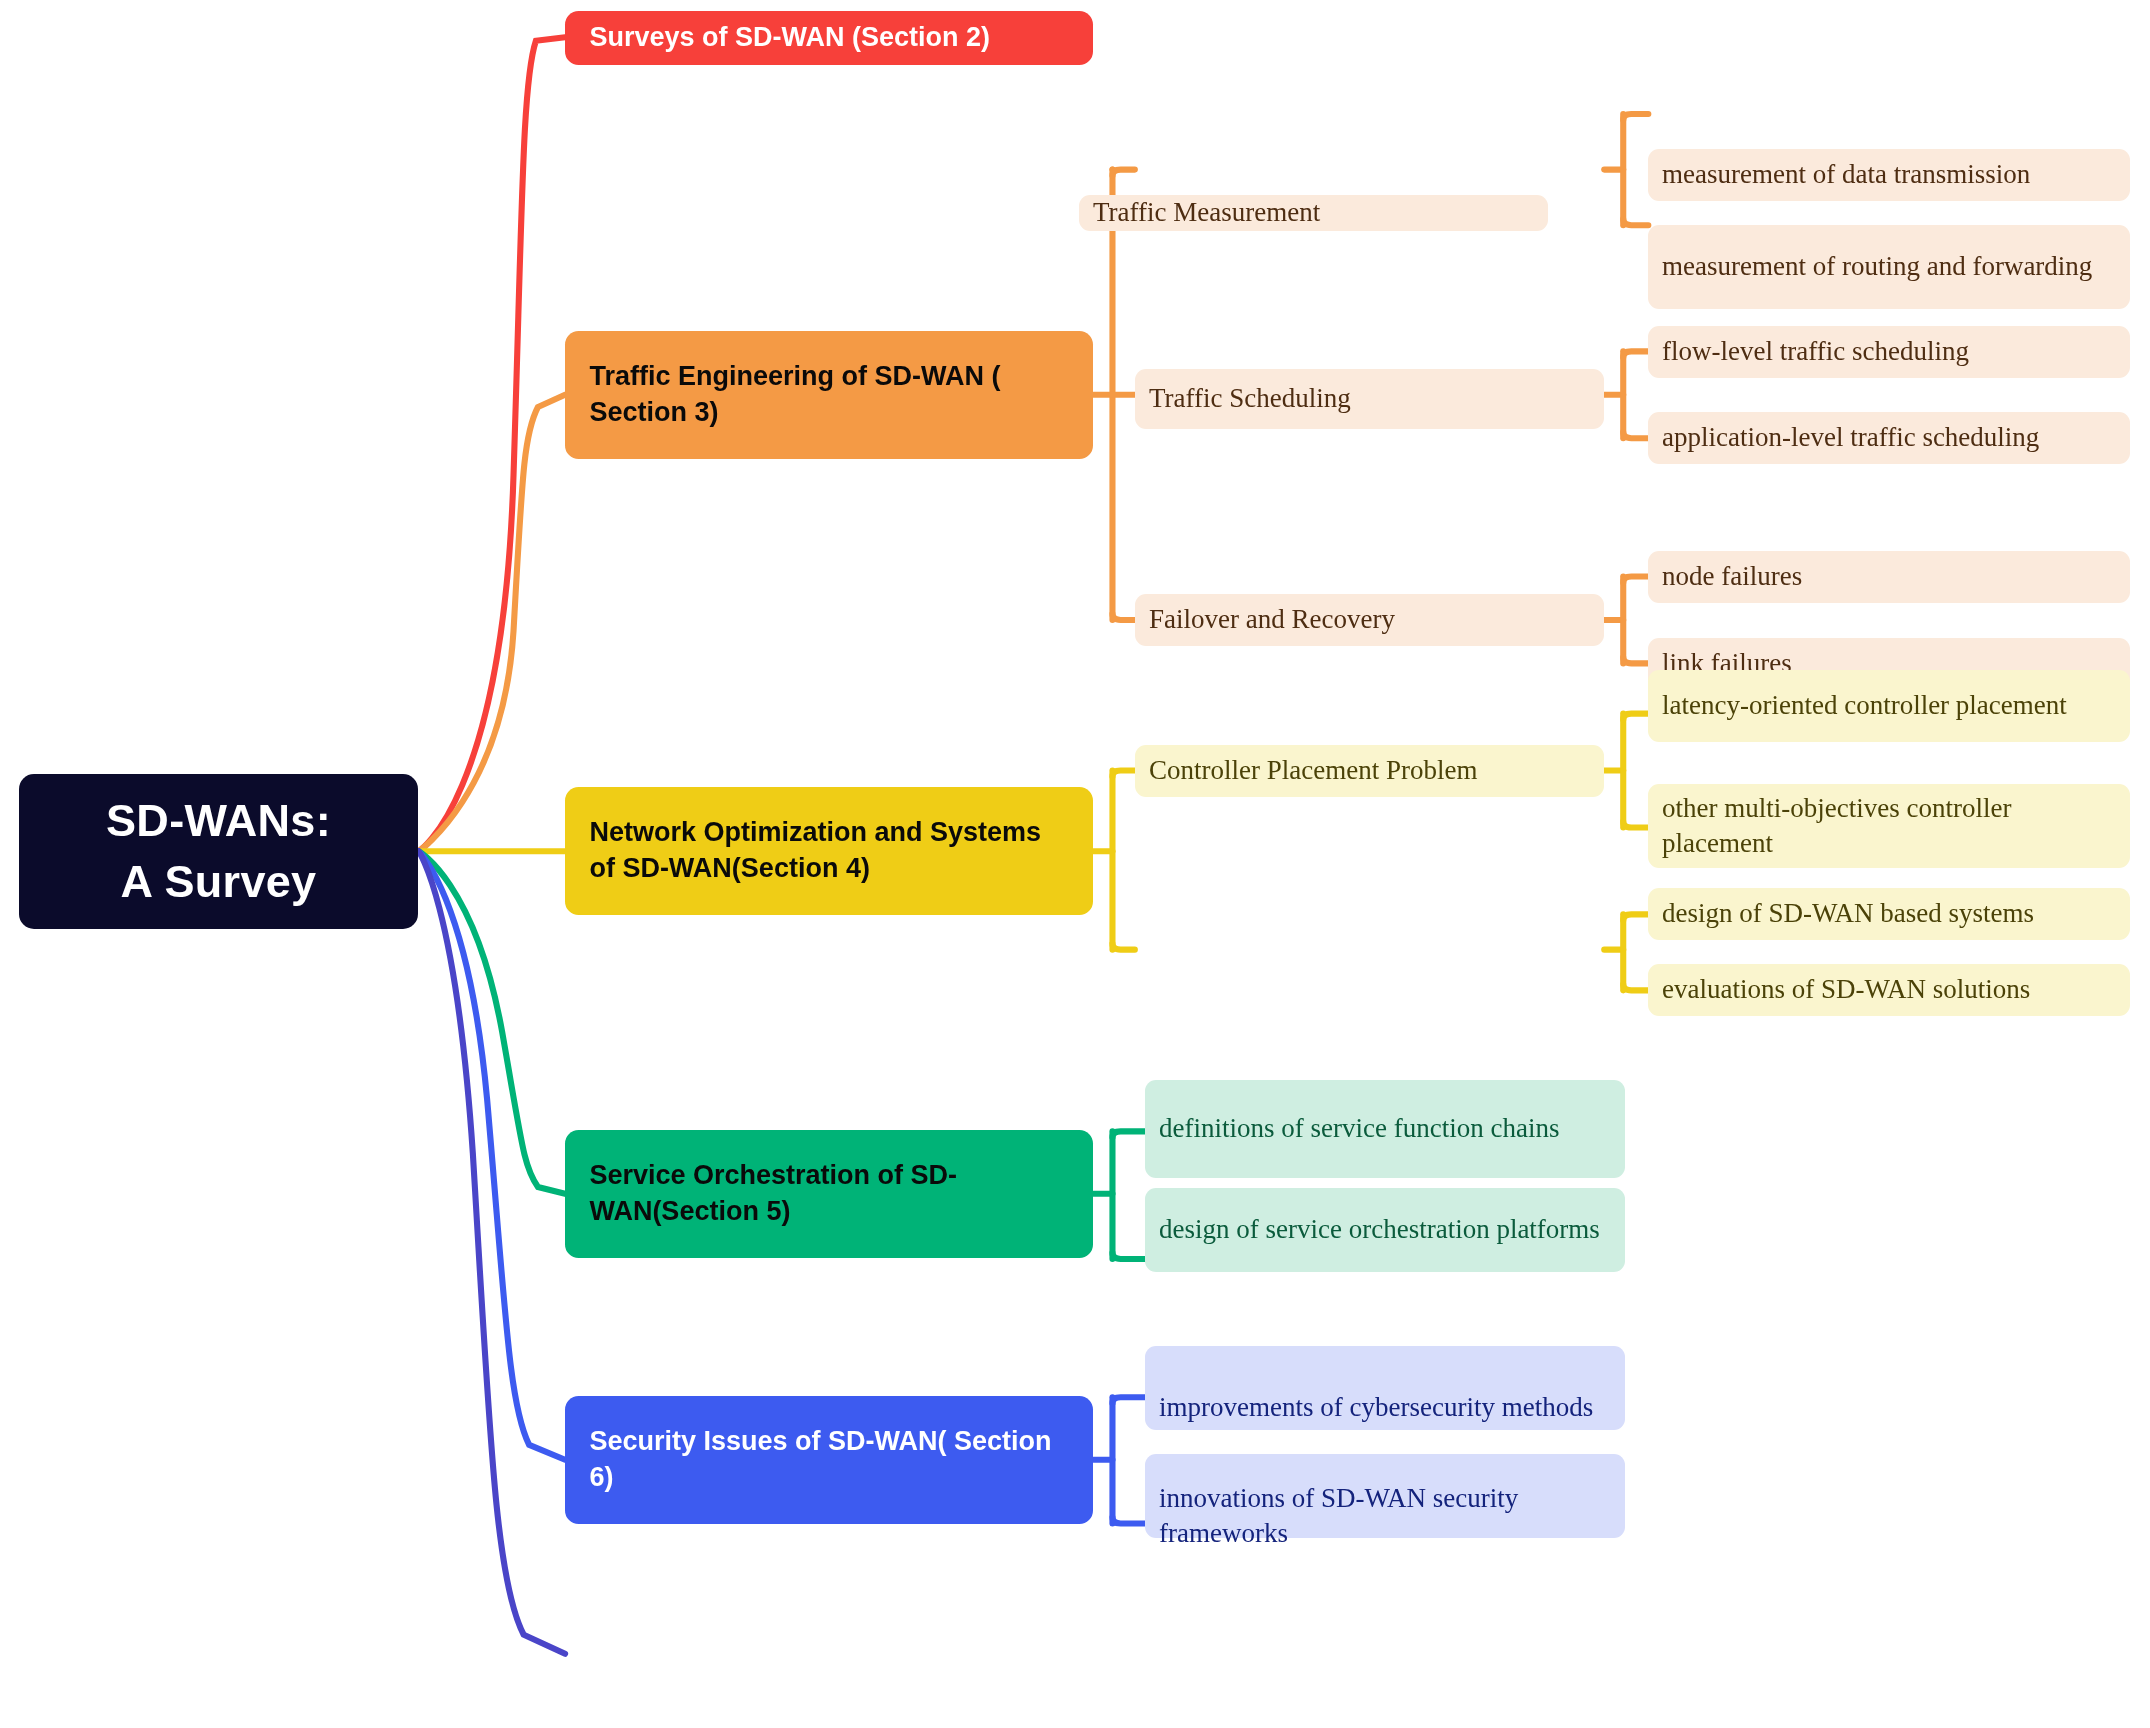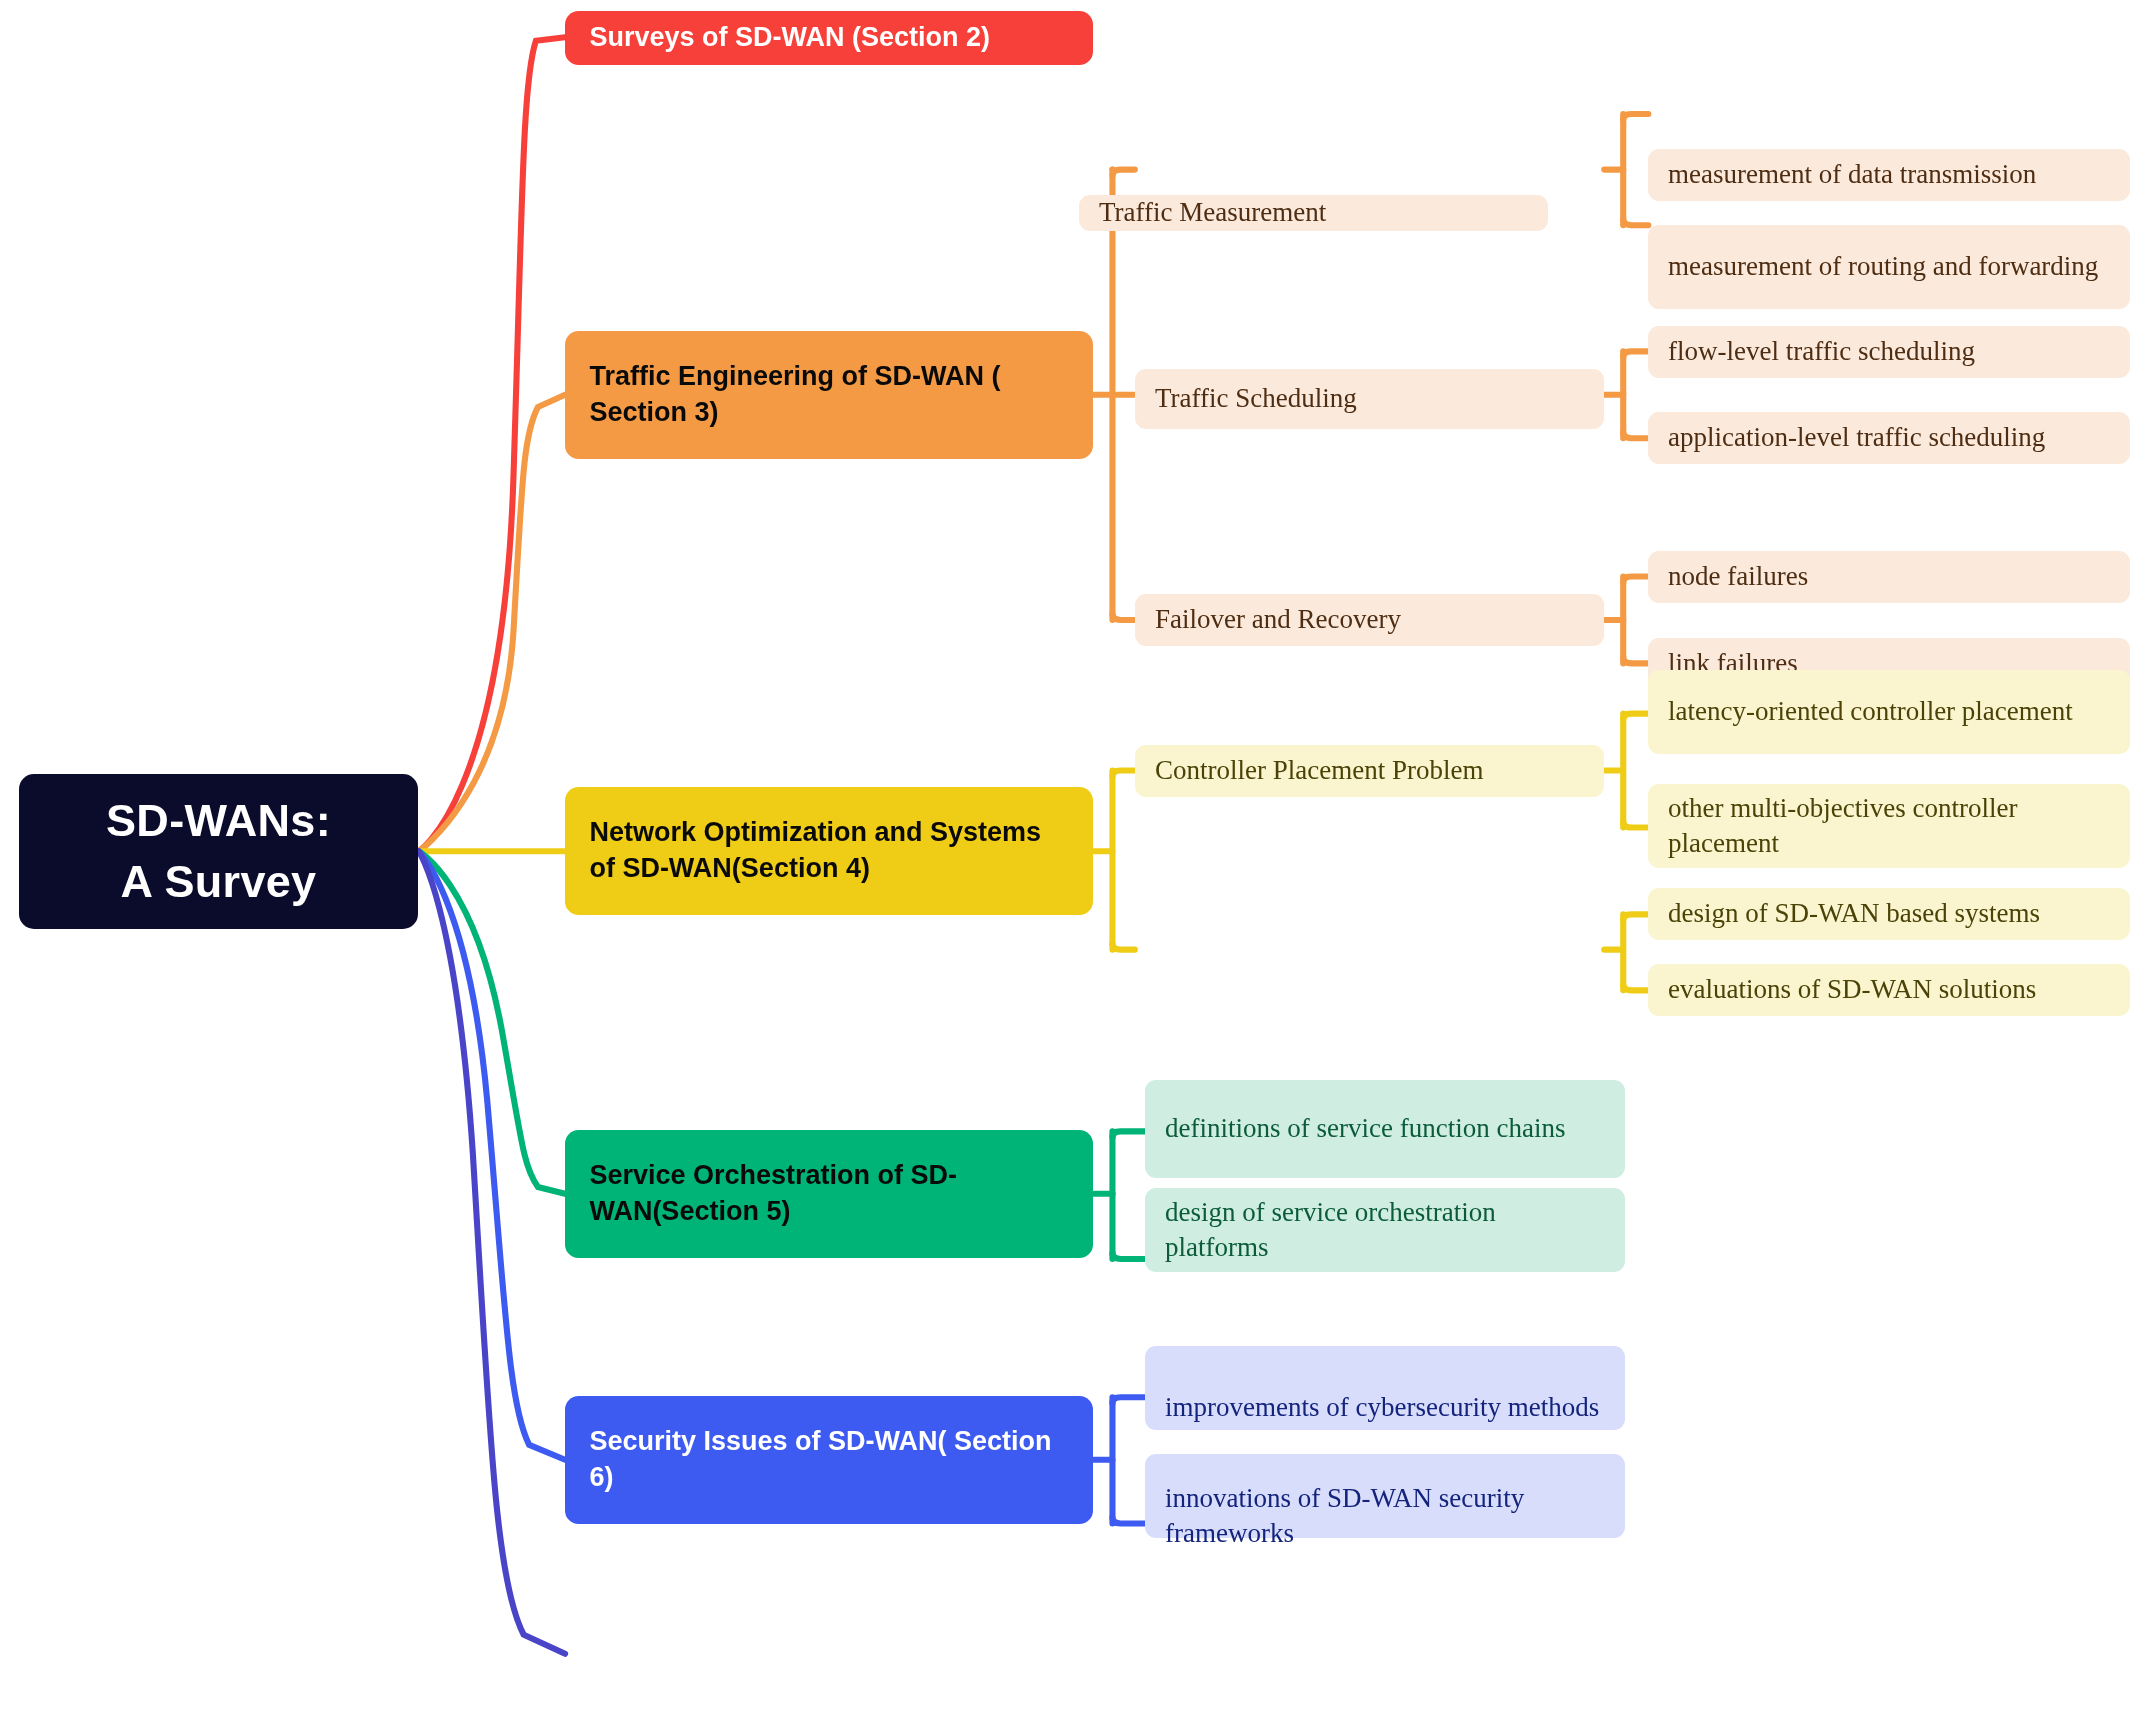--- a/index.html
+++ b/index.html
@@ -45,21 +45,21 @@
   .l1 .txt{
     font-family:"Liberation Sans", sans-serif;
     font-weight:bold;
     font-size:27px;
     line-height:1.32;
   }
 
   
   .l2,.l3{
     border-radius:11px;
-    padding:0 20px;
+    padding:0 14px;
   }
   .l2 .txt,.l3 .txt{
     font-family:"Liberation Serif", serif;
     font-weight:normal;
     font-size:27px;
     line-height:1.30;
   }
 
   
   .fill-red{background:#F7403A;}
@@ -216,21 +216,21 @@
     <span class="txt ink-brown">node failures</span>
   </div>
   <div class="node l3 fill-orange-l" style="left:1648px;top:638px;width:482px;height:52px;">
     <span class="txt ink-brown">link failures</span>
   </div>
 
   <div class="node l2 fill-yellow-l" style="left:1135px;top:745px;width:469px;height:52px;">
     <span class="txt ink-olive">Controller Placement Problem</span>
   </div>
 
-  <div class="node l3 fill-yellow-l" style="left:1648px;top:670px;width:482px;height:84px;">
+  <div class="node l3 fill-yellow-l" style="left:1648px;top:670px;width:482px;height:72px;">
     <span class="txt ink-olive">latency-oriented  controller placement</span>
   </div>
   <div class="node l3 fill-yellow-l" style="left:1648px;top:784px;width:482px;height:84px;">
     <span class="txt ink-olive">other multi-objectives controller placement</span>
   </div>
   <div class="node l3 fill-yellow-l" style="left:1648px;top:888px;width:482px;height:52px;">
     <span class="txt ink-olive">design of SD-WAN based systems</span>
   </div>
   <div class="node l3 fill-yellow-l" style="left:1648px;top:964px;width:482px;height:52px;">
     <span class="txt ink-olive">evaluations of SD-WAN solutions</span>

